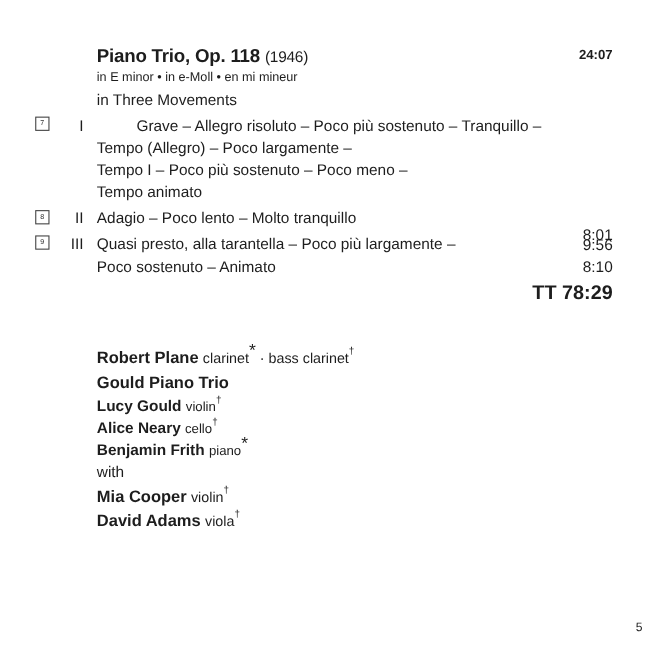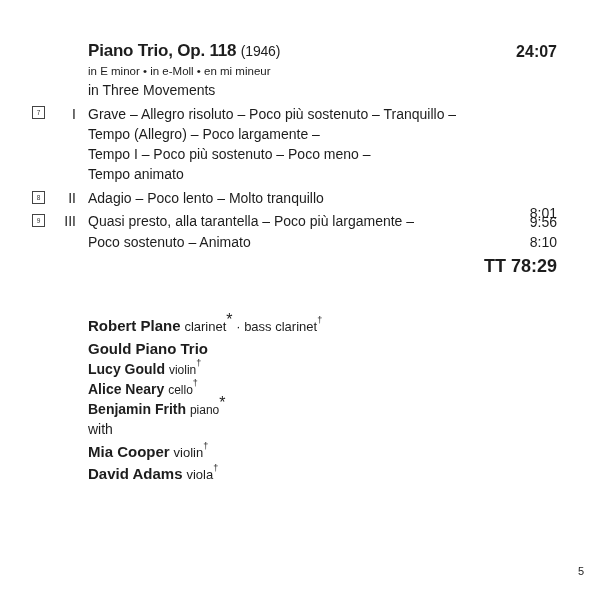--- a/index.html
+++ b/index.html
@@ -16,21 +16,21 @@
       color: #1d1d1d;
     }
     .abs { position: absolute; white-space: nowrap; }
     .work-title {
       left: 88px; top: 41px;
       font-size: 17px; font-weight: bold; letter-spacing: -0.2px;
     }
     .work-year { font-size: 14px; font-weight: normal; }
     .total-dur {
       right: 43px; top: 43px;
-      font-size: 16px; font-weight: bold;
+      font-size: 12px; font-weight: bold;
     }
     .key-line {
       left: 88px; top: 65px;
       font-size: 11.5px;
     }
     .movements-line {
       left: 88px; top: 82px;
       font-size: 14px;
     }
     .track-box {
@@ -82,21 +82,21 @@
 <div class="abs work-title">
   <span>Piano Trio, Op. 118</span>
   <span class="work-year">(1946)</span>
 </div>
 <div class="abs total-dur">24:07</div>
 <div class="abs key-line">in E minor • in e-Moll • en mi mineur</div>
 <div class="abs movements-line">in Three Movements</div>
 
 <div class="abs track-box" style="top:106px;">7</div>
 <div class="abs roman" style="top:106px;">I</div>
-<div class="abs mvt-line" style="top:106px;">Grave – Allegro risoluto – Poco più sostenuto – Tranquillo –</div>
+<div class="abs mvt-line" style="top:106px;margin-left:36px;">Grave – Allegro risoluto – Poco più sostenuto – Tranquillo –</div>
 <div class="abs mvt-line" style="top:126px;">Tempo (Allegro) – Poco largamente –</div>
 <div class="abs mvt-line" style="top:146px;">Tempo I – Poco più sostenuto – Poco meno –</div>
 <div class="abs mvt-line" style="top:166px;">Tempo animato</div>
 <div class="abs dur" style="top:166px;margin-top:48px;">9:56</div>
 
 <div class="abs track-box" style="top:191px;">8</div>
 <div class="abs roman" style="top:190px;">II</div>
 <div class="abs mvt-line" style="top:190px;">Adagio – Poco lento – Molto tranquillo</div>
 <div class="abs dur" style="top:190px;margin-top:15px;">8:01</div>
 

